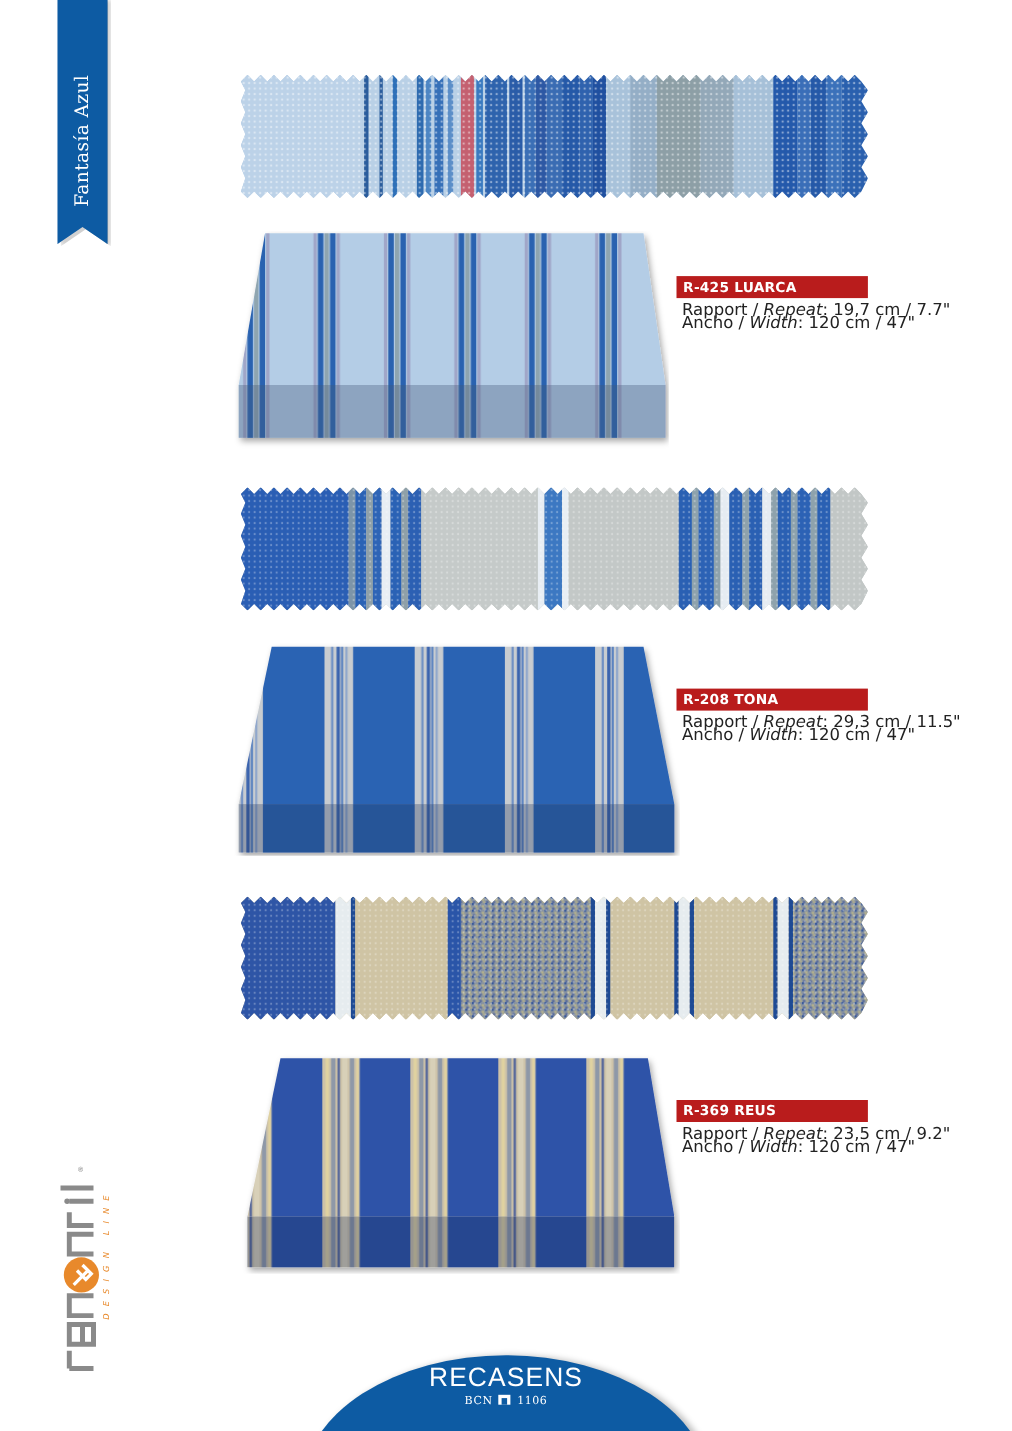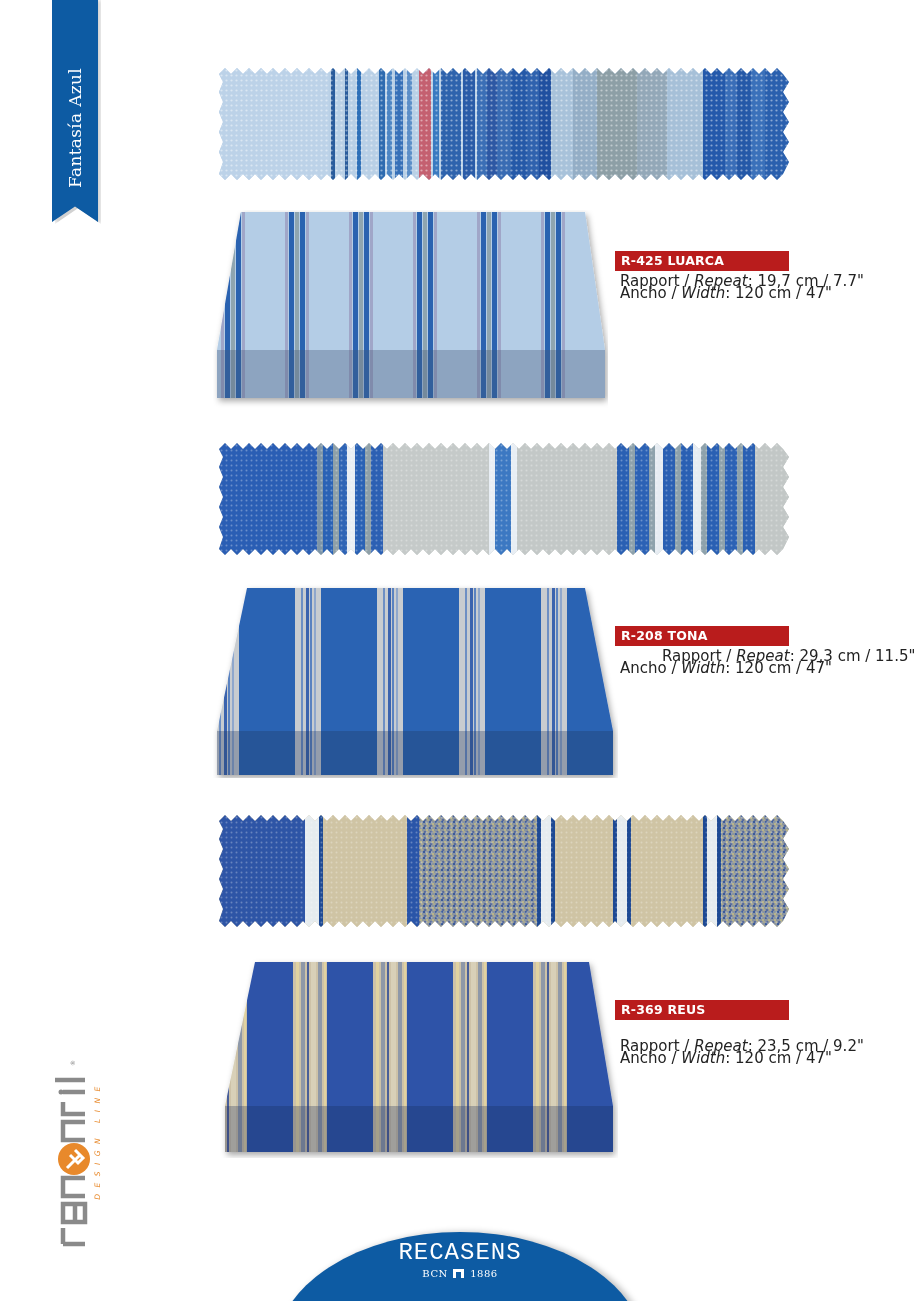--- a/index.html
+++ b/index.html
@@ -25,21 +25,21 @@
   
   .label { position: absolute; left: 615px; width: 174px; }
   .label-title { background: #b91c1c; color: #fff; font-size: 12.5px; font-weight: bold; padding: 2px 6px 2px 6px; height: 16px; line-height: 16px; letter-spacing: 0.2px; }
   .label-line { font-size: 15px; color: #222; padding-left: 5px; line-height: 12px; white-space: nowrap; }
   .label-line .it { font-style: italic; }
 
   
   .footer-oval { position: absolute; left: 275px; top: 1232px; width: 370px; height: 240px; border-radius: 50%; background: #0d5ba3;
     box-shadow: 4px 0 6px rgba(0,0,0,0.25); }
   .brand { position: absolute; left: 0; width: 920px; text-align: center; color: #fff; }
-  .brand-name { top: 1239px; font-family: Liberation Mono, monospace; font-size: 24px; letter-spacing: 1px; left: 0; }
+  .brand-name { top: 1239px; font-family: Liberation Sans, sans-serif; font-size: 24px; letter-spacing: 1px; left: 0; }
   .brand-sub { top: 1268px; font-family: "DejaVu Serif", serif; font-size: 10px; letter-spacing: 0.5px; }
   .brand-sub .mark { display: inline-block; width: 11px; height: 9px; background: #fff; position: relative; vertical-align: -1px; margin: 0 2px; }
   .brand-sub .mark::after { content: ""; position: absolute; left: 3px; top: 3px; width: 5px; height: 6px; background: #0d5ba3; }
 </style>
 </head>
 <body>
 
 <div class="ribbon-shadow"></div>
 <div class="ribbon"></div>
 <div class="ribbon-text">Fantasía Azul</div>
@@ -184,21 +184,21 @@
     <g filter="url(#sh2)">
       <polygon points="34,5 372,5 400,148 4,148" fill="url(#awn2)"></polygon>
       <rect x="4" y="148" width="396" height="44" fill="url(#awn2)"></rect>
       <rect x="4" y="148" width="396" height="44" fill="rgba(30,50,90,0.3)"></rect>
     </g>
   </svg>
 </div>
 
 <div class="label" style="top:626px;">
   <div class="label-title">R-208 TONA</div>
-  <div class="label-line" style="margin-top:4px;margin-left:42px;">
+  <div class="label-line" style="margin-top:4px;">
     <span>Rapport / </span><span class="it">Repeat</span><span>: 29,3 cm / 11.5"</span>
   </div>
   <div class="label-line">
     <span>Ancho / </span><span class="it">Width</span><span>: 120 cm / 47"</span>
   </div>
 </div>
 
 <div class="swatch" style="top:815px;height:112px;">
   <svg width="570" height="112" viewBox="0 0 570 112">
     <defs>
@@ -258,21 +258,21 @@
     <g filter="url(#sh3)">
       <polygon points="42,4 376,4 400,148 12,148" fill="url(#awn3)"></polygon>
       <rect x="12" y="148" width="388" height="46" fill="url(#awn3)"></rect>
       <rect x="12" y="148" width="388" height="46" fill="rgba(30,45,90,0.3)"></rect>
     </g>
   </svg>
 </div>
 
 <div class="label" style="top:1000px;">
   <div class="label-title">R-369 REUS</div>
-  <div class="label-line" style="margin-top:20px;">
+  <div class="label-line" style="margin-top:4px;">
     <span>Rapport / </span><span class="it">Repeat</span><span>: 23,5 cm / 9.2"</span>
   </div>
   <div class="label-line">
     <span>Ancho / </span><span class="it">Width</span><span>: 120 cm / 47"</span>
   </div>
 </div>
 
 <div style="position:absolute;left:45px;top:1030px;width:80px;height:220px;">
   <svg width="80" height="220" viewBox="0 0 80 220">
     <g fill="none" stroke="#8a8a8a" stroke-width="4.5" stroke-linecap="butt">
@@ -298,14 +298,14 @@
     <text x="30" y="36" font-size="6" fill="#8a8a8a" font-family="DejaVu Sans, sans-serif" transform="rotate(-90 30 36)">®</text>
   </svg>
 </div>
 <div style="position:absolute;left:97px;top:1140px;transform:translate(-50%,-50%) rotate(-90deg);font-size:7.5px;letter-spacing:6.5px;color:#e8892b;font-style:italic;white-space:nowrap;font-family:'DejaVu Sans',sans-serif;">DESIGN LINE</div>
 
 <div class="footer-oval"></div>
 <div class="brand brand-name">RECASENS</div>
 <div class="brand brand-sub">
   <span>BCN</span>
   <span class="mark"></span>
-  <span>1886</span>
+  <span>1106</span>
 </div>
 
 </body></html>

